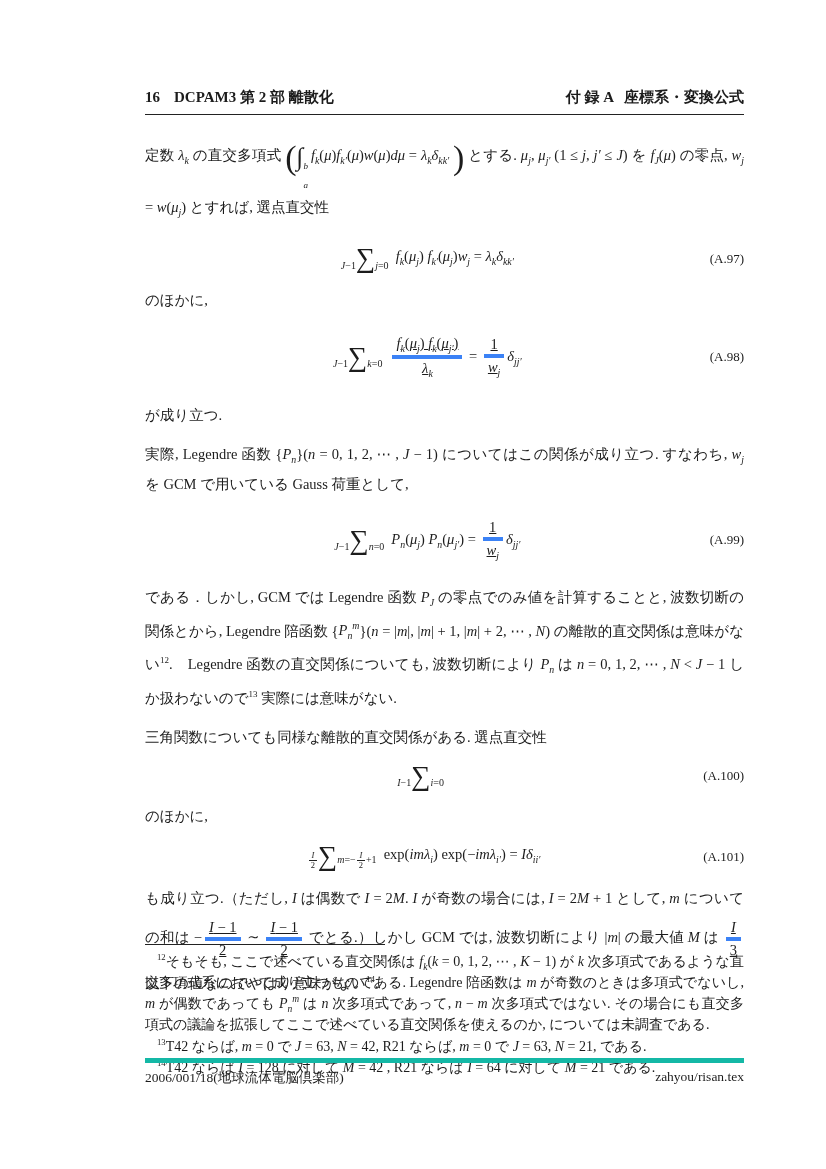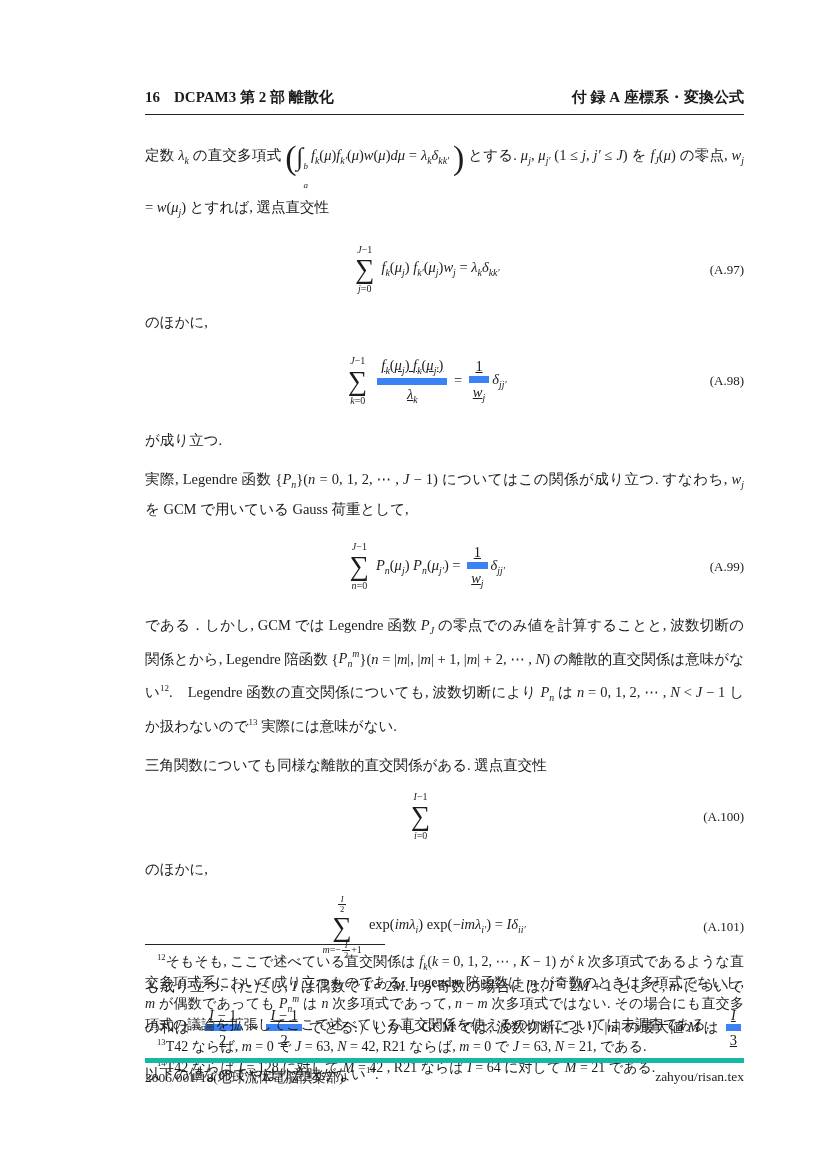--- a/index.html
+++ b/index.html
@@ -11,43 +11,43 @@
   .page { position:relative; width:826px; height:1130px; overflow:hidden; background:#fff; }
 
   
   .header {
     position:absolute; top:88px; left:145px; right:82px;
     display:flex; justify-content:space-between; align-items:baseline;
     font-weight:bold; font-size:15px;
     border-bottom:1px solid #222; padding-bottom:7px;
   }
   .header .hl, .header .hr { display:flex; gap:14px; align-items:baseline; }
-  .header .hr { gap:4px; }
+  .header .hr { gap:10px; }
 
   
   .main { position:absolute; top:138px; left:145px; width:599px; font-size:14.5px; line-height:24px; }
   .para { margin:0; text-align:justify; }
   .para.tall { line-height:35px;font-family:Liberation Serif, serif; }
   .gap-top { margin-top:15px; }
   i { font-style:italic; }
   sub, sup { font-size:68%; }
   sup.fnmark { font-size:62%; }
 
   
   .equation { display:flex; align-items:center; margin:14px 0 14px 0; }
   .eq-body { flex:1; display:flex; justify-content:center; align-items:center; }
   .eq-tag { font-size:13px; }
-  .sum { display:inline-flex; flex-direction:column; align-items:center; margin-right:7px; }
+  .sum { display:inline-flex; flex-direction:row; align-items:flex-end; margin-right:7px; }
   .sum .lim { font-size:10px; line-height:1.25; text-align:center; white-space:nowrap; }
   .sum .sigma { font-size:27px; line-height:1.0; }
   .eq-expr { white-space:nowrap; }
 
   .frac { display:inline-flex; flex-direction:column; text-align:center; vertical-align:middle; margin:8px 3px; line-height:1.3;text-decoration:underline; }
   .frac .num { padding:0 4px; }
-  .frac .den { border-top:7px solid #3b82f6; padding:0 4px; }
+  .frac .den { border-top:4px solid #3b82f6; padding:0 4px; }
   .sfrac { display:inline-flex; flex-direction:column; text-align:center; vertical-align:middle; font-size:0.85em; line-height:1.05; margin:0 1px; }
   .sfrac span { padding:0 2px; }
   .sfrac span:last-child { border-top:1px solid #222; }
 
   .bigp { font-size:34px; vertical-align:-9px; font-weight:300; }
   .int { font-size:25px; vertical-align:-5px; }
   .intlims { display:inline-flex; flex-direction:column; justify-content:space-between; height:28px; font-size:9px; line-height:1; vertical-align:-9px; margin-right:3px; }
 
   
   .footnotes { position:absolute; top:944px; left:145px; width:599px; font-size:14px; line-height:16.5px; text-align:justify; }

